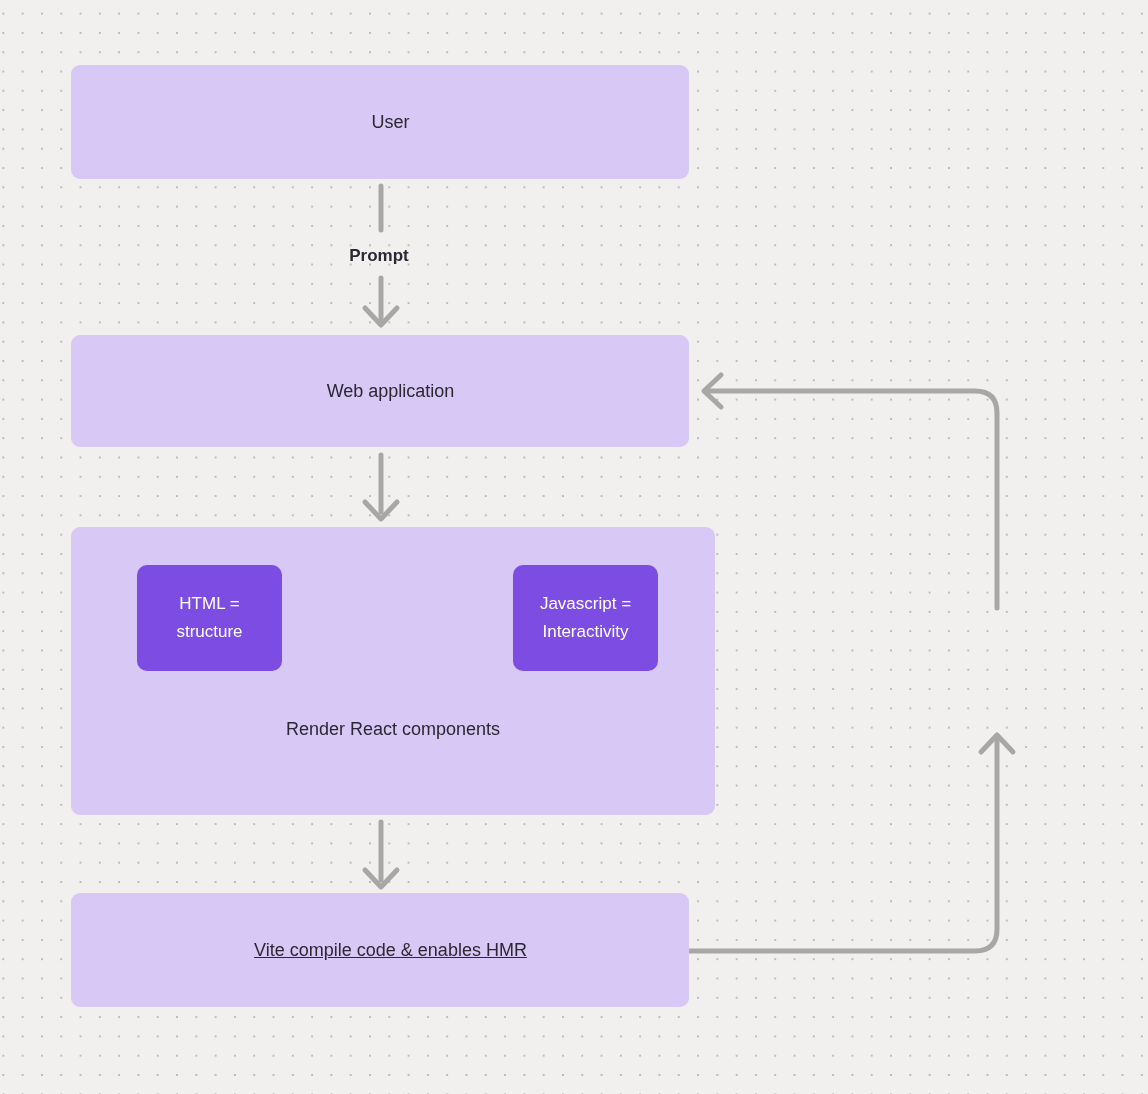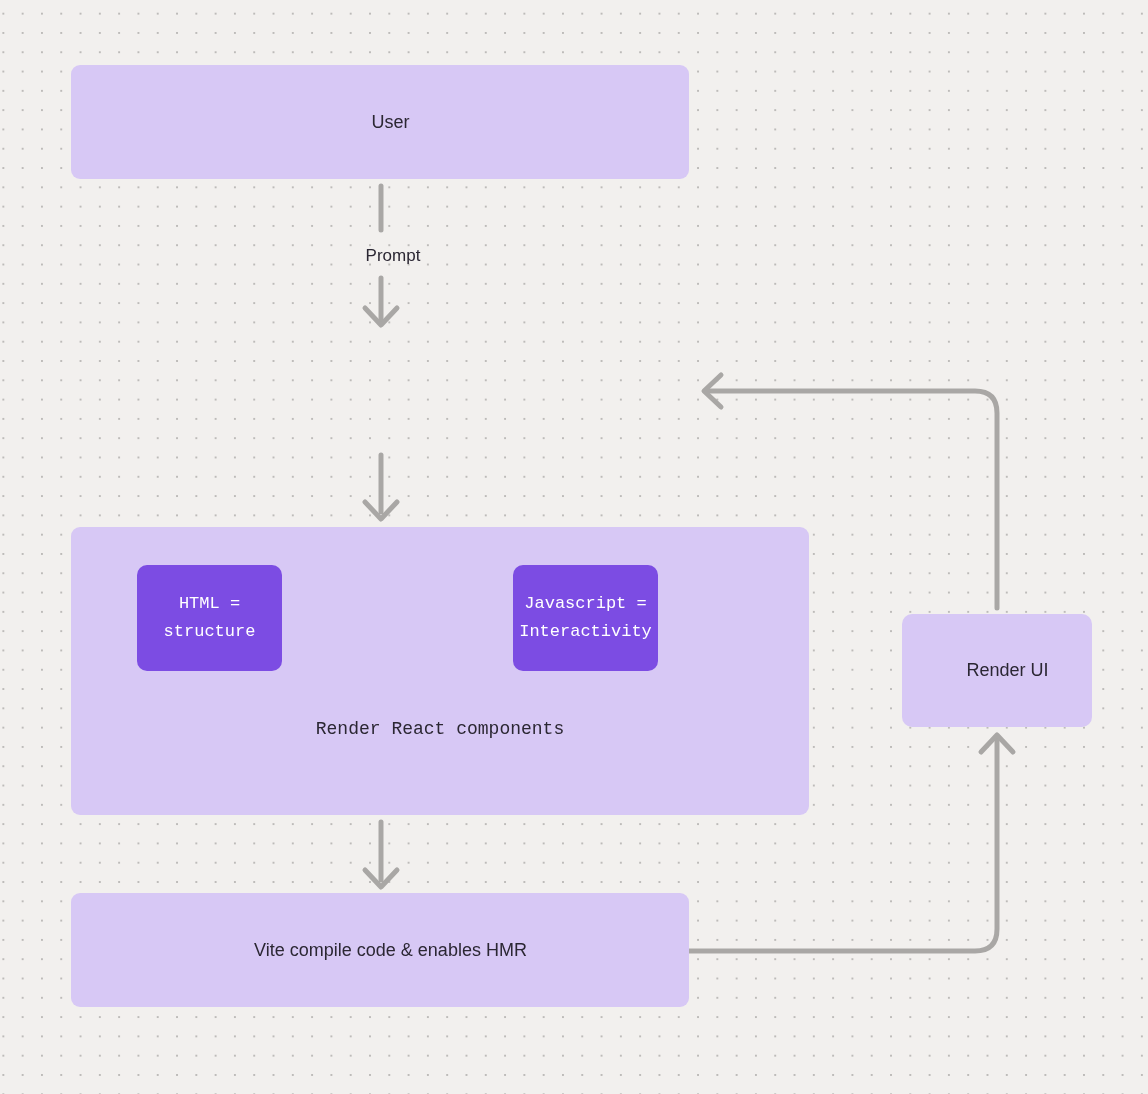--- a/index.html
+++ b/index.html
@@ -25,22 +25,22 @@
     align-items: center;
     justify-content: center;
     color: var(--node-text, #2b2733);
     font-size: 18px;
     text-align: center;
     box-sizing: border-box;
     padding-left: 21px;
   }
   .node-user            { left: 71px;  top: 65px;  width: 618px; height: 114px; }
   .node-web-application { left: 71px;  top: 335px; width: 618px; height: 112px; }
-  .node-group           { left: 71px;  top: 527px; width: 738px; height: 288px; display: block; font-family: Liberation Mono, monospace; }
-  .node-vite            { left: 71px;  top: 893px; width: 618px; height: 114px; }
+  .node-group           { left: 71px;  top: 527px; width: 644px; height: 288px; display: block; }
+  .node-vite            { left: 71px;  top: 893px; width: 618px; height: 114px; text-decoration: underline; }
   .node-render-ui       { left: 902px; top: 614px; width: 190px; height: 113px; border-radius: 10px; }
 
   .inner-node {
     position: absolute;
     top: 38px;
     width: 145px;
     height: 106px;
     border-radius: 10px;
     background: var(--inner-fill, #7c4ce3);
     color: var(--inner-text, #ffffff);
@@ -62,26 +62,27 @@
     left: 0;
     right: 0;
     top: 192px;
     text-align: center;
     font-size: 18px;
     color: var(--node-text, #2b2733);
   }
 
   .edge-label {
     position: absolute;
-    left: 333px;
+    left: 319px;
     top: 246px;
     width: 120px;
     text-align: center;
     font-size: 17px;
     color: var(--node-text, #2b2733);
+    font-weight: bold;
   }
 
   .connector-layer {
     position: absolute;
     inset: 0;
     pointer-events: none;
   }
   .connector-layer path {
     fill: none;
     stroke: var(--connector, #a9a7a5);
@@ -113,32 +114,32 @@
     <path d="M997 608 V413 Q997 391 975 391 H706"></path>
     <path d="M721 375 L704 391 L721 407"></path>
   </svg>
 
   <div class="node node-user">
     <span>User</span>
   </div>
 
   <div class="edge-label">Prompt</div>
 
+  <div class="node node-web-application">
+    <span>Web application</span>
+  </div>
 
   <div class="node node-group">
     <div class="inner-node inner-html">
       <span>HTML = structure</span>
     </div>
     <div class="inner-node inner-javascript">
       <span>Javascript = Interactivity</span>
     </div>
     <div class="group-label">Render React components</div>
   </div>
 
   <div class="node node-vite">
     <span>Vite compile code &amp; enables HMR</span>
   </div>
 
-  <div class="node node-render-ui">
-    <span>Render UI</span>
-  </div>
 
 </div>
 
 </body></html>

